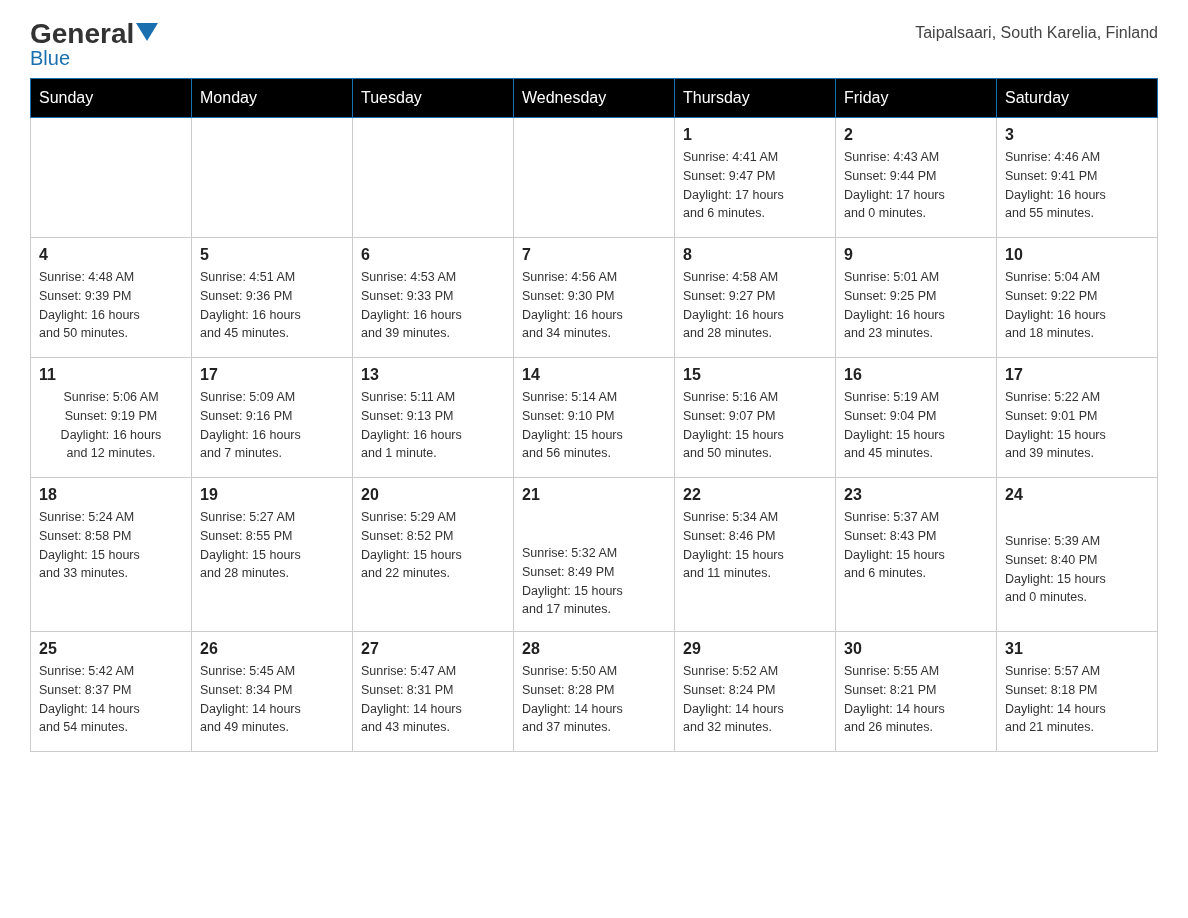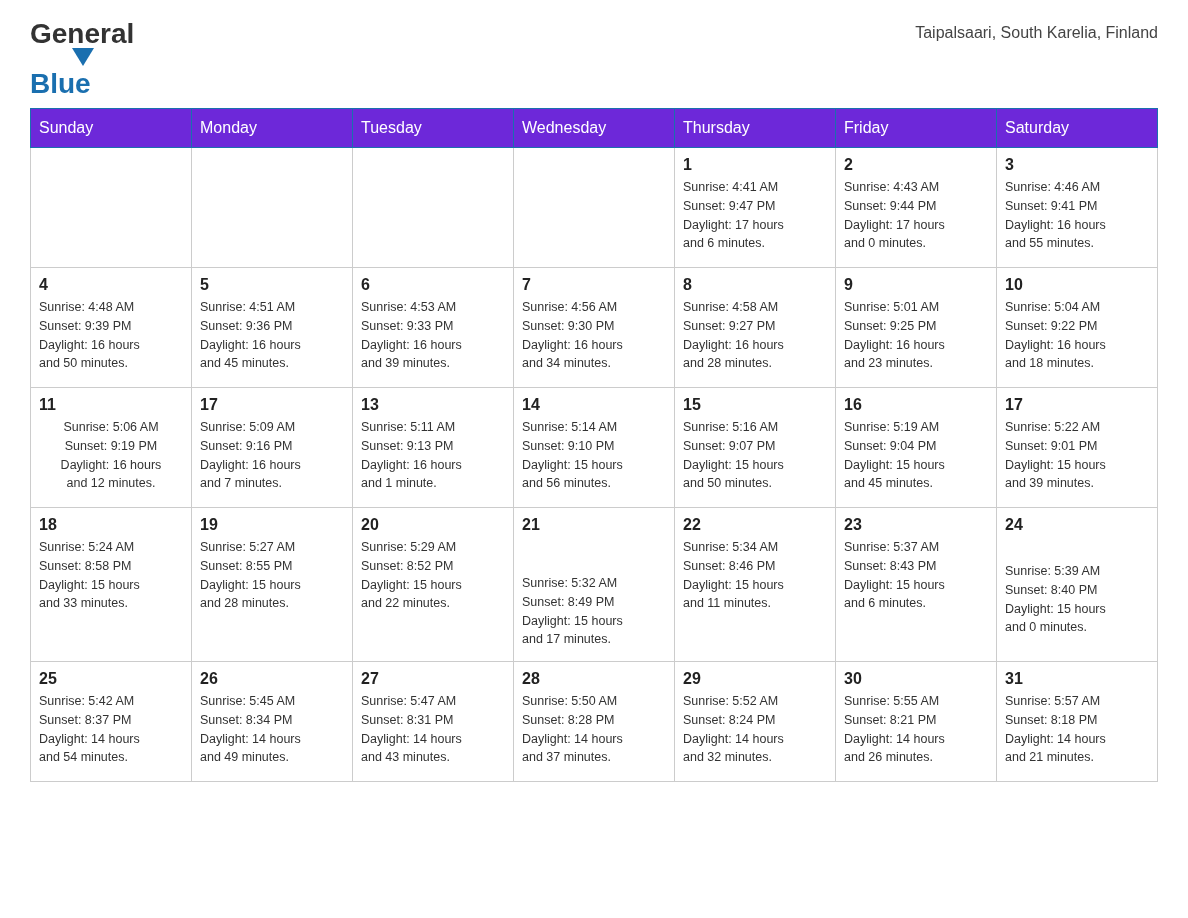--- a/index.html
+++ b/index.html
@@ -40,21 +40,21 @@
       font-size: 16px;
       color: #444;
       margin-top: 4px;
     }
     .calendar {
       width: 100%;
       border-collapse: collapse;
       border: 1px solid #bbb;
     }
     .calendar th {
-      background-color: #6d28d9;
+      background-color: #000000;
       color: #fff;
       font-size: 16px;
       font-weight: normal;
       padding: 10px 8px;
       text-align: left;
       border: 1px solid #1a6faf;
     }
     .calendar td {
       vertical-align: top;
       border: 1px solid #ccc;
@@ -79,29 +79,29 @@
     }
     tr td {
       height: 120px;
     }
   </style>
 </head>
 <body>
 
 <div class="header">
   <div class="logo">
-    <div style="display:flex;align-items:center;flex-direction:column;">
+    <div style="display:flex;align-items:center;">
       <span class="logo-text">General</span>
       <span style="display:inline-block;margin-left:2px;position:relative;top:0;">
         <svg width="22" height="18" viewBox="0 0 22 18">
           <polygon points="0,0 22,0 11,18" fill="#1a6faf"></polygon>
         </svg>
       </span>
     </div>
-    <span class="logo-text blue" style="color:#1a6faf;font-size:28px;font-weight:bold;">Blue</span>
+    <span class="logo-text blue" style="color:#1a6faf;font-size:20px;font-weight:normal;">Blue</span>
   </div>
   <div class="title-block">
     <div class="location">Taipalsaari, South Karelia, Finland</div>
   </div>
 </div>
 
 <table class="calendar">
   <thead>
     <tr>
     <th>Sunday</th>

